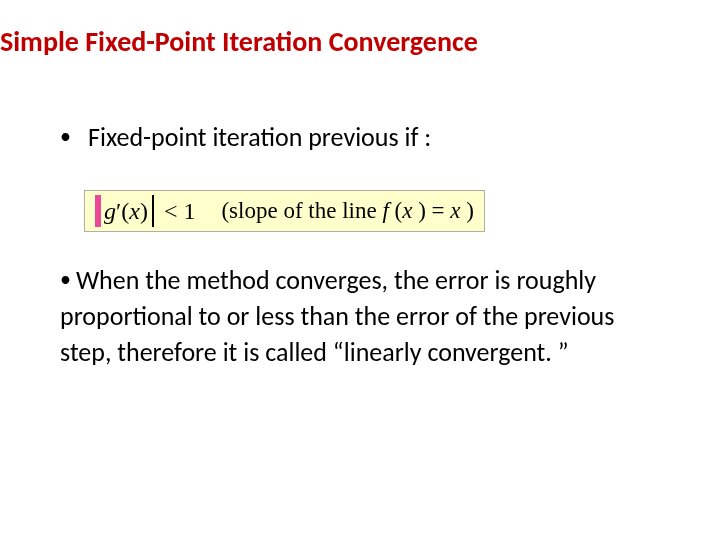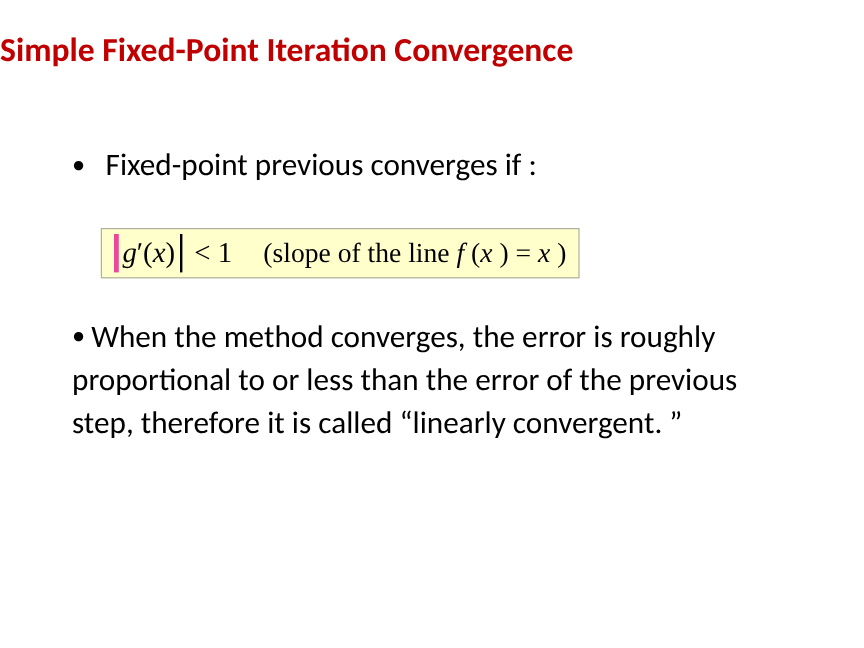--- a/index.html
+++ b/index.html
@@ -58,21 +58,21 @@
     display: inline-flex;
     align-items: center;
     font-family: "Times New Roman", serif;
     font-size: 24px;
     color: #000;
     height: 42px;
     box-sizing: border-box;
   }
   .formula-block .bar {
     display: inline-block;
-    border-left: 4px solid #ec4899;
+    border-left: 6px solid #ec4899;
     border-right: 2px solid #000;
     padding: 0 4px 0 3px;
     height: 32px;
     line-height: 32px;
     margin-right: 4px;
   }
   .formula-block .g { font-style: italic; }
   .formula-block .prime { font-style: normal; }
   .formula-block .paren { font-style: normal; }
   .formula-block .var { font-style: italic; }
@@ -96,21 +96,21 @@
 <body>
 
 <div class="slide">
 
   <div class="title">Simple Fixed-Point Iteration Convergence</div>
 
   <div class="body">
 
     <div class="bullet-row">
       <div class="dot">•</div>
-      <div class="bullet-text">Fixed-point previous converges if :</div>
+      <div class="bullet-text">Fixed-point iteration previous if :</div>
     </div>
 
     <div class="formula-block">
       <span class="bar"><span class="g">g</span><span class="prime">′</span><span class="paren">(</span><span class="var">x</span><span class="paren">)</span></span>
       <span class="lt">&lt; 1</span>
       <span class="note">(slope of the line <span class="var">f</span> (<span class="var">x</span> ) = <span class="var">x</span> )</span>
     </div>
 
     <div class="continuation">
       <span class="small-dot">• </span><span>When the method converges, the error is roughly proportional to or less than the error of the previous step, therefore it is called “linearly convergent. ”</span>

